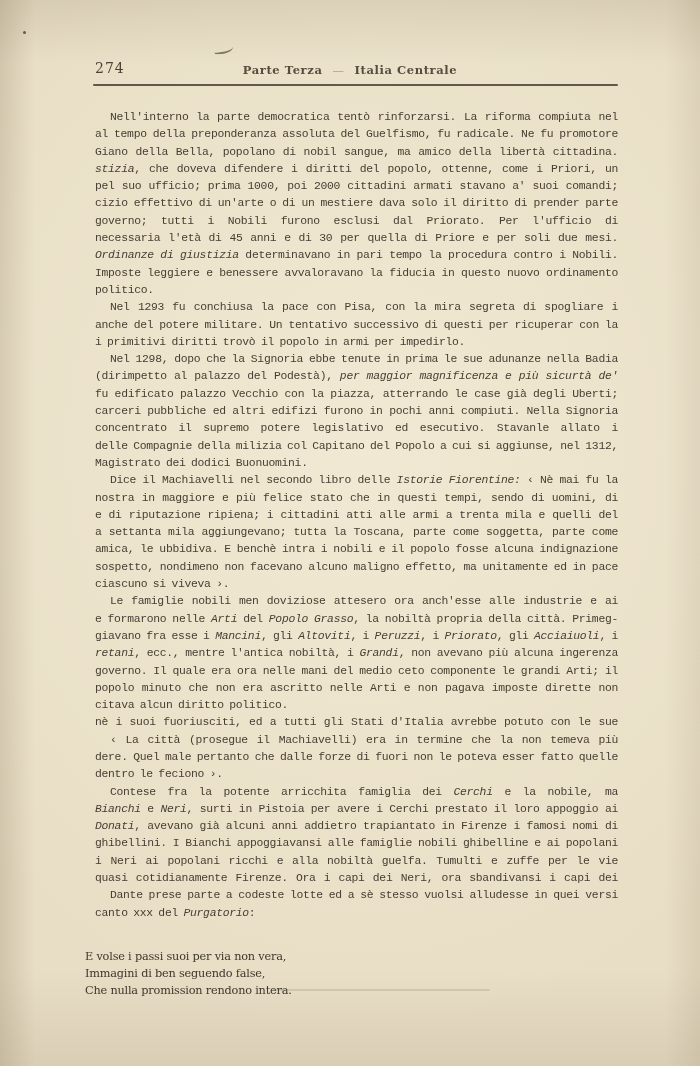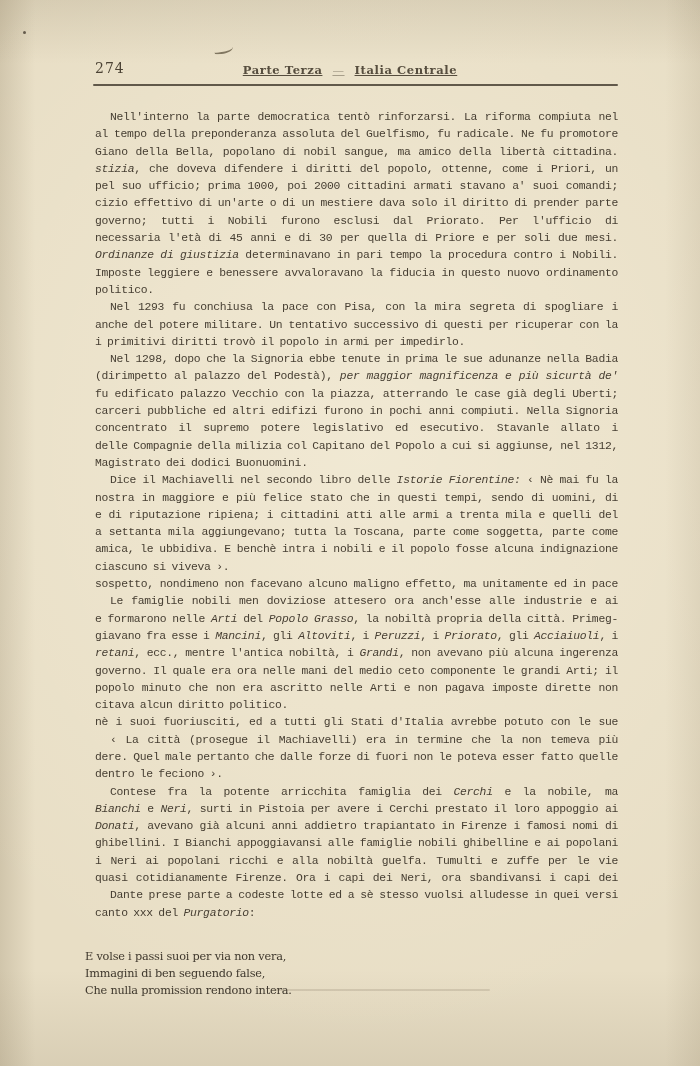--- a/index.html
+++ b/index.html
@@ -27,21 +27,21 @@
     border-radius:0 0 70% 25%;
     transform:rotate(-5deg);
   }
   .running-head{position:absolute;left:0;top:0;width:100%;height:84px;}
   .pagenum{
     position:absolute;left:95px;top:60px;
     font-size:14px;letter-spacing:1px;color:#4c4335;
   }
   .headtitle{
     position:absolute;left:0;right:0;top:63px;text-align:center;
-    font-size:11.5px;font-weight:bold;letter-spacing:0.6px;color:#564d3e;text-decoration:underline;
+    font-size:11.5px;font-weight:bold;letter-spacing:0.6px;color:#564d3e;
   }
   .headtitle .dash{opacity:0.45;padding:0 10px;font-weight:normal;}
   .rule{
     position:absolute;left:93px;top:84px;width:525px;height:2px;
     background:rgba(58,50,38,0.78);border-radius:1px;
   }
   .body-text{
     position:absolute;left:95px;top:109px;width:523px;
     font-size:11.4px;letter-spacing:-0.3px;word-spacing:-1px;
   }
@@ -98,22 +98,22 @@
       <div class="line">fu edificato palazzo Vecchio con la piazza, atterrando le case già degli Uberti; anche le</div>
       <div class="line">carceri pubbliche ed altri edifizi furono in pochi anni compiuti. Nella Signoria era ora</div>
       <div class="line">concentrato il supremo potere legislativo ed esecutivo. Stavanle allato i Gonfalonieri</div>
       <div class="line">delle Compagnie della milizia col Capitano del Popolo a cui si aggiunse, nel 1312, il</div>
       <div class="line last">Magistrato dei dodici Buonuomini.</div>
       <div class="line first">Dice il Machiavelli nel secondo libro delle <i>Istorie Fiorentine:</i> ‹ Nè mai fu la città</div>
       <div class="line">nostra in maggiore e più felice stato che in questi tempi, sendo di uomini, di ricchezze</div>
       <div class="line">e di riputazione ripiena; i cittadini atti alle armi a trenta mila e quelli del suo contado</div>
       <div class="line">a settanta mila aggiungevano; tutta la Toscana, parte come soggetta, parte come</div>
       <div class="line">amica, le ubbidiva. E benchè intra i nobili e il popolo fosse alcuna indignazione e</div>
+      <div class="line">sospetto, nondimeno non facevano alcuno maligno effetto, ma unitamente ed in pace</div>
       <div class="line last">ciascuno si viveva ›.</div>
-      <div class="line">sospetto, nondimeno non facevano alcuno maligno effetto, ma unitamente ed in pace</div>
       <div class="line first">Le famiglie nobili men doviziose attesero ora anch'esse alle industrie e ai commerci</div>
       <div class="line">e formarono nelle <i>Arti</i> del <i>Popolo Grasso</i>, la nobiltà propria della città. Primeg-</div>
       <div class="line">giavano fra esse i <i>Mancini</i>, gli <i>Altoviti</i>, i <i>Peruzzi</i>, i <i>Priorato</i>, gli <i>Acciaiuoli</i>, i <i>Cer-</i></div>
       <div class="line"><i>retani</i>, ecc., mentre l'antica nobiltà, i <i>Grandi</i>, non avevano più alcuna ingerenza nel</div>
       <div class="line">governo. Il quale era ora nelle mani del medio ceto componente le grandi Arti; il</div>
       <div class="line">popolo minuto che non era ascritto nelle Arti e non pagava imposte dirette non eser-</div>
       <div class="line last">citava alcun diritto politico.</div>
       <div class="line">nè i suoi fuoriusciti, ed a tutti gli Stati d'Italia avrebbe potuto con le sue forze rispon-</div>
       <div class="line first">‹ La città (prosegue il Machiavelli) era in termine che la non temeva più l'Imperio,</div>
       <div class="line">dere. Quel male pertanto che dalle forze di fuori non le poteva esser fatto quelle di</div>

